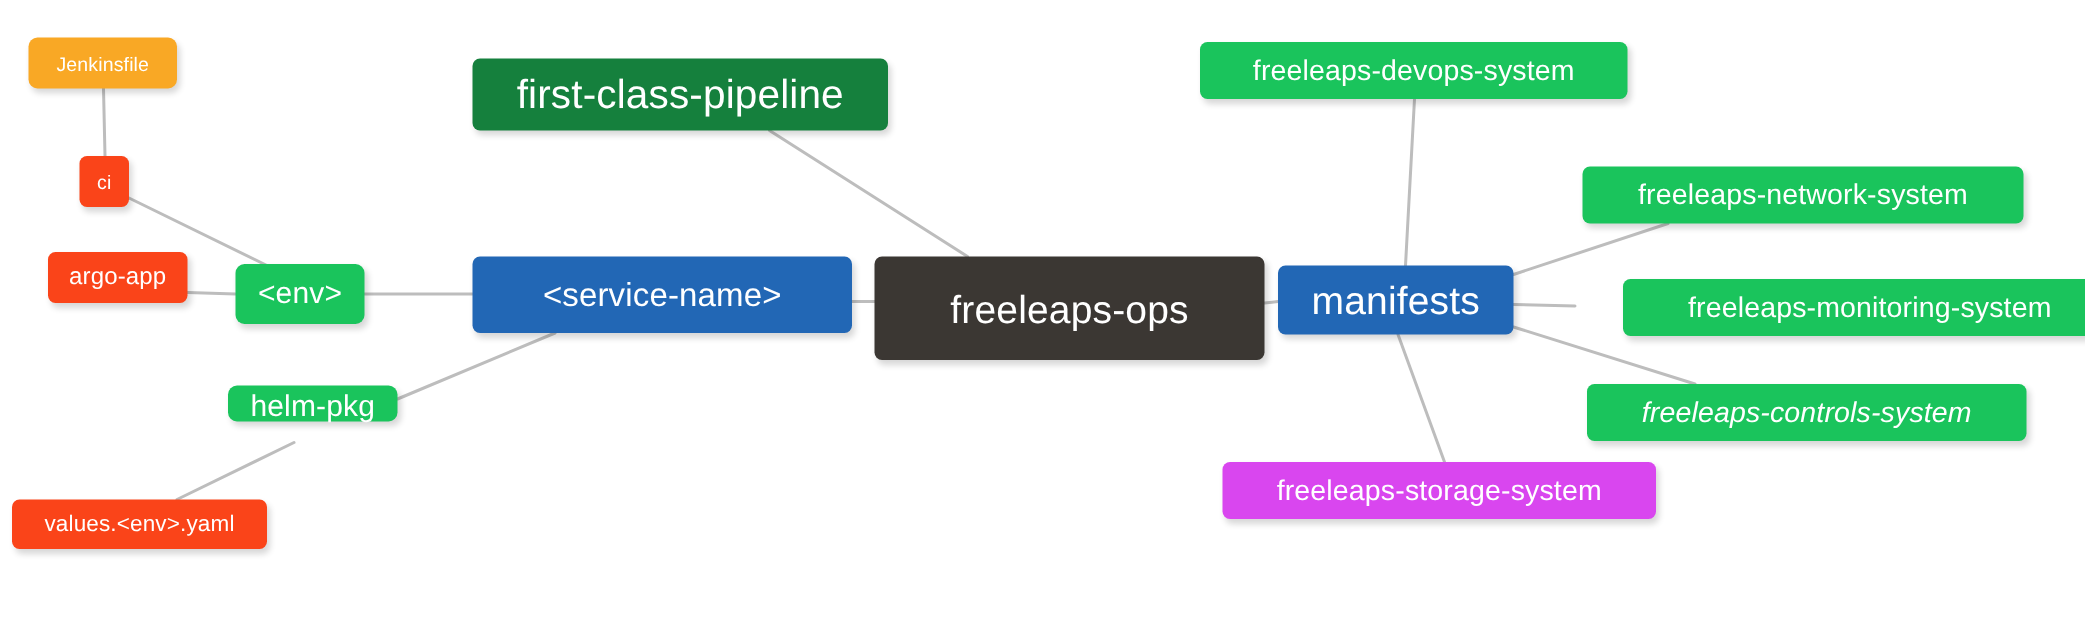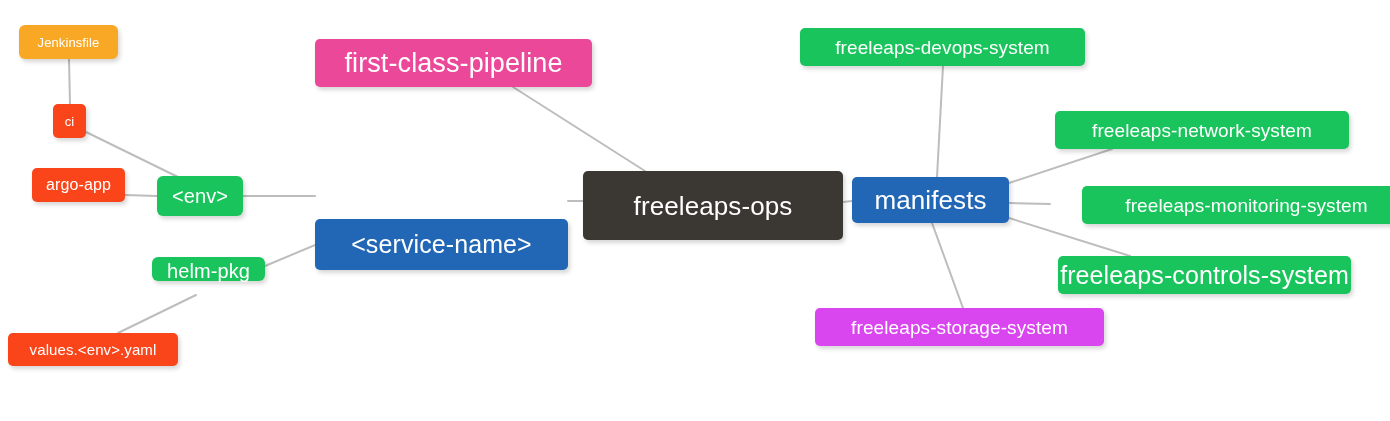--- a/index.html
+++ b/index.html
@@ -78,41 +78,41 @@
       </div>
       <div class="node" style="left: 157px; top: 176px; width: 86px; height: 40px; background: rgb(26, 196, 92); font-size: 20px; border-radius: 6px; color: rgb(255, 255, 255); text-align: center;">
         <span class="node-label">&lt;env&gt;</span>
       </div>
       <div class="node" style="left: 152px; top: 257px; width: 113px; height: 24px; background: rgb(26, 196, 92); font-size: 20px; border-radius: 6px; color: rgb(255, 255, 255); align-items: flex-end;">
         <span class="node-label">helm-pkg</span>
       </div>
       <div class="node" style="left: 8px; top: 333px; width: 170px; height: 33px; background: rgb(250, 68, 25); font-size: 15px; border-radius: 5px; color: rgb(255, 255, 255); justify-content: center;">
         <span class="node-label">values.&lt;env&gt;.yaml</span>
       </div>
-      <div class="node" style="left: 315px; top: 39px; width: 277px; height: 48px; background: #ec4899; font-size: 27px; border-radius: 5px; color: rgb(255, 255, 255);">
+      <div class="node" style="left: 315px; top: 39px; width: 277px; height: 48px; background: #15803d; font-size: 27px; border-radius: 5px; color: rgb(255, 255, 255);">
         <span class="node-label">first-class-pipeline</span>
       </div>
-      <div class="node" style="left: 315px; top: 171px; width: 253px; height: 51px; background: rgb(34, 103, 181); font-size: 25px; border-radius: 5px; color: rgb(255, 255, 255); margin-top: 48px;">
+      <div class="node" style="left: 315px; top: 171px; width: 253px; height: 51px; background: rgb(34, 103, 181); font-size: 22px; border-radius: 5px; color: rgb(255, 255, 255);">
         <span class="node-label">&lt;service-name&gt;</span>
       </div>
       <div class="node" style="left: 583px; top: 171px; width: 260px; height: 69px; background: rgb(59, 55, 51); font-size: 26px; border-radius: 5px; color: rgb(255, 255, 255);">
         <span class="node-label">freeleaps-ops</span>
       </div>
       <div class="node" style="left: 852px; top: 177px; width: 157px; height: 46px; background: rgb(34, 103, 181); font-size: 26px; border-radius: 5px; color: rgb(255, 255, 255);">
         <span class="node-label">manifests</span>
       </div>
       <div class="node" style="left: 800px; top: 28px; width: 285px; height: 38px; background: rgb(26, 196, 92); font-size: 19px; border-radius: 5px; color: rgb(255, 255, 255);">
         <span class="node-label">freeleaps-devops-system</span>
       </div>
       <div class="node" style="left: 1055px; top: 111px; width: 294px; height: 38px; background: rgb(26, 196, 92); font-size: 19px; border-radius: 5px; color: rgb(255, 255, 255);">
         <span class="node-label">freeleaps-network-system</span>
       </div>
       <div class="node" style="left: 1050px; top: 186px; width: 329px; height: 38px; background: rgb(26, 196, 92); font-size: 19px; border-radius: 5px; color: rgb(255, 255, 255); margin-left: 32px;">
         <span class="node-label">freeleaps-monitoring-system</span>
       </div>
-      <div class="node" style="left: 1058px; top: 256px; width: 293px; height: 38px; background: rgb(26, 196, 92); font-size: 25px; border-radius: 5px; color: rgb(255, 255, 255);">
+      <div class="node" style="left: 1058px; top: 256px; width: 293px; height: 38px; background: rgb(26, 196, 92); font-size: 19px; border-radius: 5px; color: rgb(255, 255, 255); font-style: italic;">
         <span class="node-label">freeleaps-controls-system</span>
       </div>
       <div class="node" style="left: 815px; top: 308px; width: 289px; height: 38px; background: #d946ef; font-size: 19px; border-radius: 5px; color: rgb(255, 255, 255);">
         <span class="node-label">freeleaps-storage-system</span>
       </div>
     </div>
 </div>
 
 </body></html>

